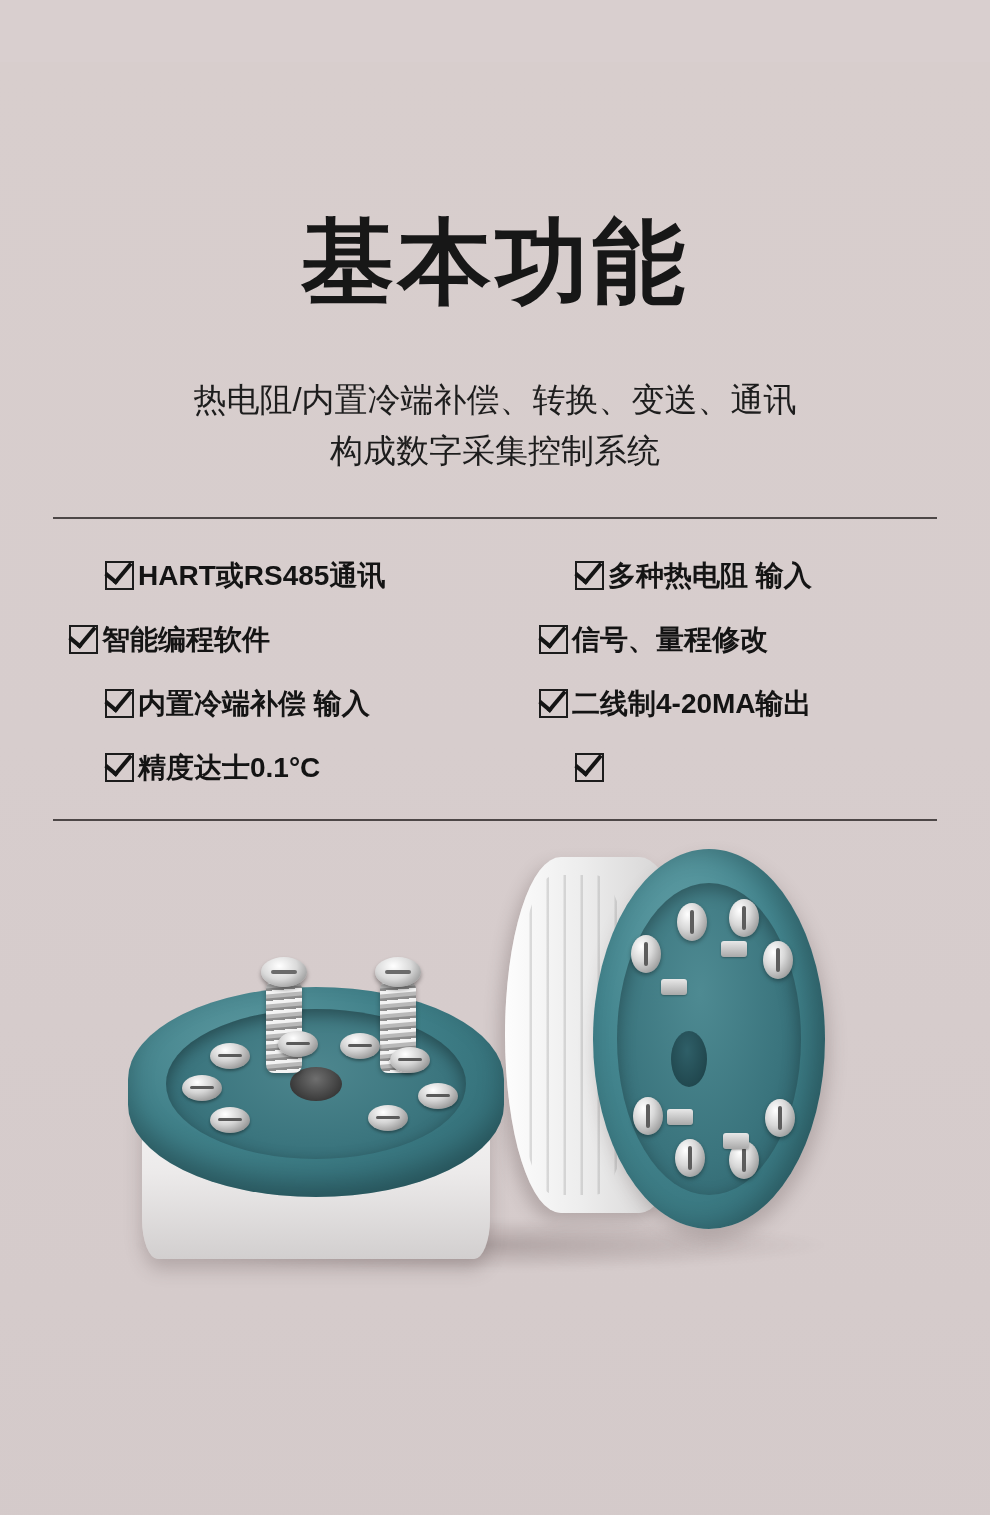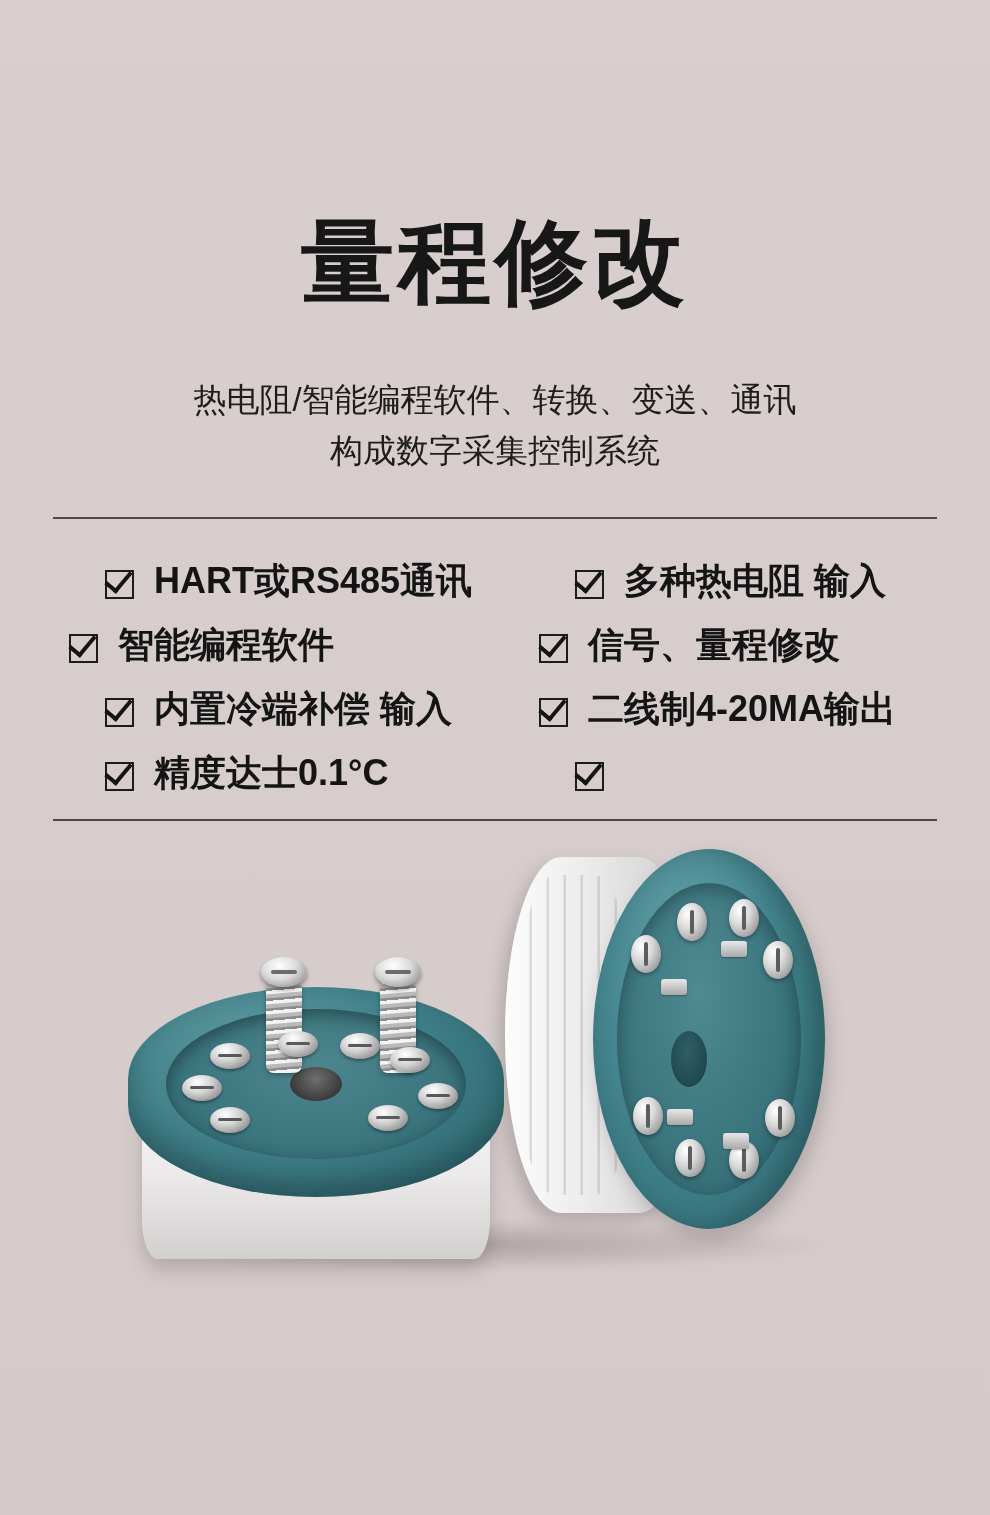--- a/index.html
+++ b/index.html
@@ -66,23 +66,23 @@
     width: 884px;
     margin: 0 auto;
     padding-top: 34px;
     display: grid;
     grid-template-columns: 470px 414px;
     row-gap: 18px;
     column-gap: 0;
   }
   .feature {
     display: flex;
-    align-items: flex-end;
-    gap: 20px;
-    font-size: 36px;
+    align-items: center;
+    gap: 4px;
+    font-size: 28px;
     font-weight: 700;
     color: #141414;
     padding-left: 52px;
     height: 46px;
   }
   .feature.col2 {
     padding-left: 16px;
   }
   .check {
     flex: 0 0 auto;
@@ -305,24 +305,24 @@
     height: 52px;
     background: radial-gradient(ellipse at 50% 50%, rgba(90,72,72,0.30) 0%, rgba(90,72,72,0.0) 70%);
     filter: blur(2px);
   }
 </style>
 </head>
 <body>
 
 <div class="page">
 
-  <h1 class="title">量程修改</h1>
+  <h1 class="title">基本功能</h1>
 
   <div class="subtitle">
-    <span>热电阻/智能编程软件、转换、变送、通讯</span>
+    <span>热电阻/内置冷端补偿、转换、变送、通讯</span>
     <span class="line2">构成数字采集控制系统</span>
   </div>
 
 
   <div class="rule top"></div>
 
   <div class="features">
 
     <div class="feature">
       <span class="check"></span>

